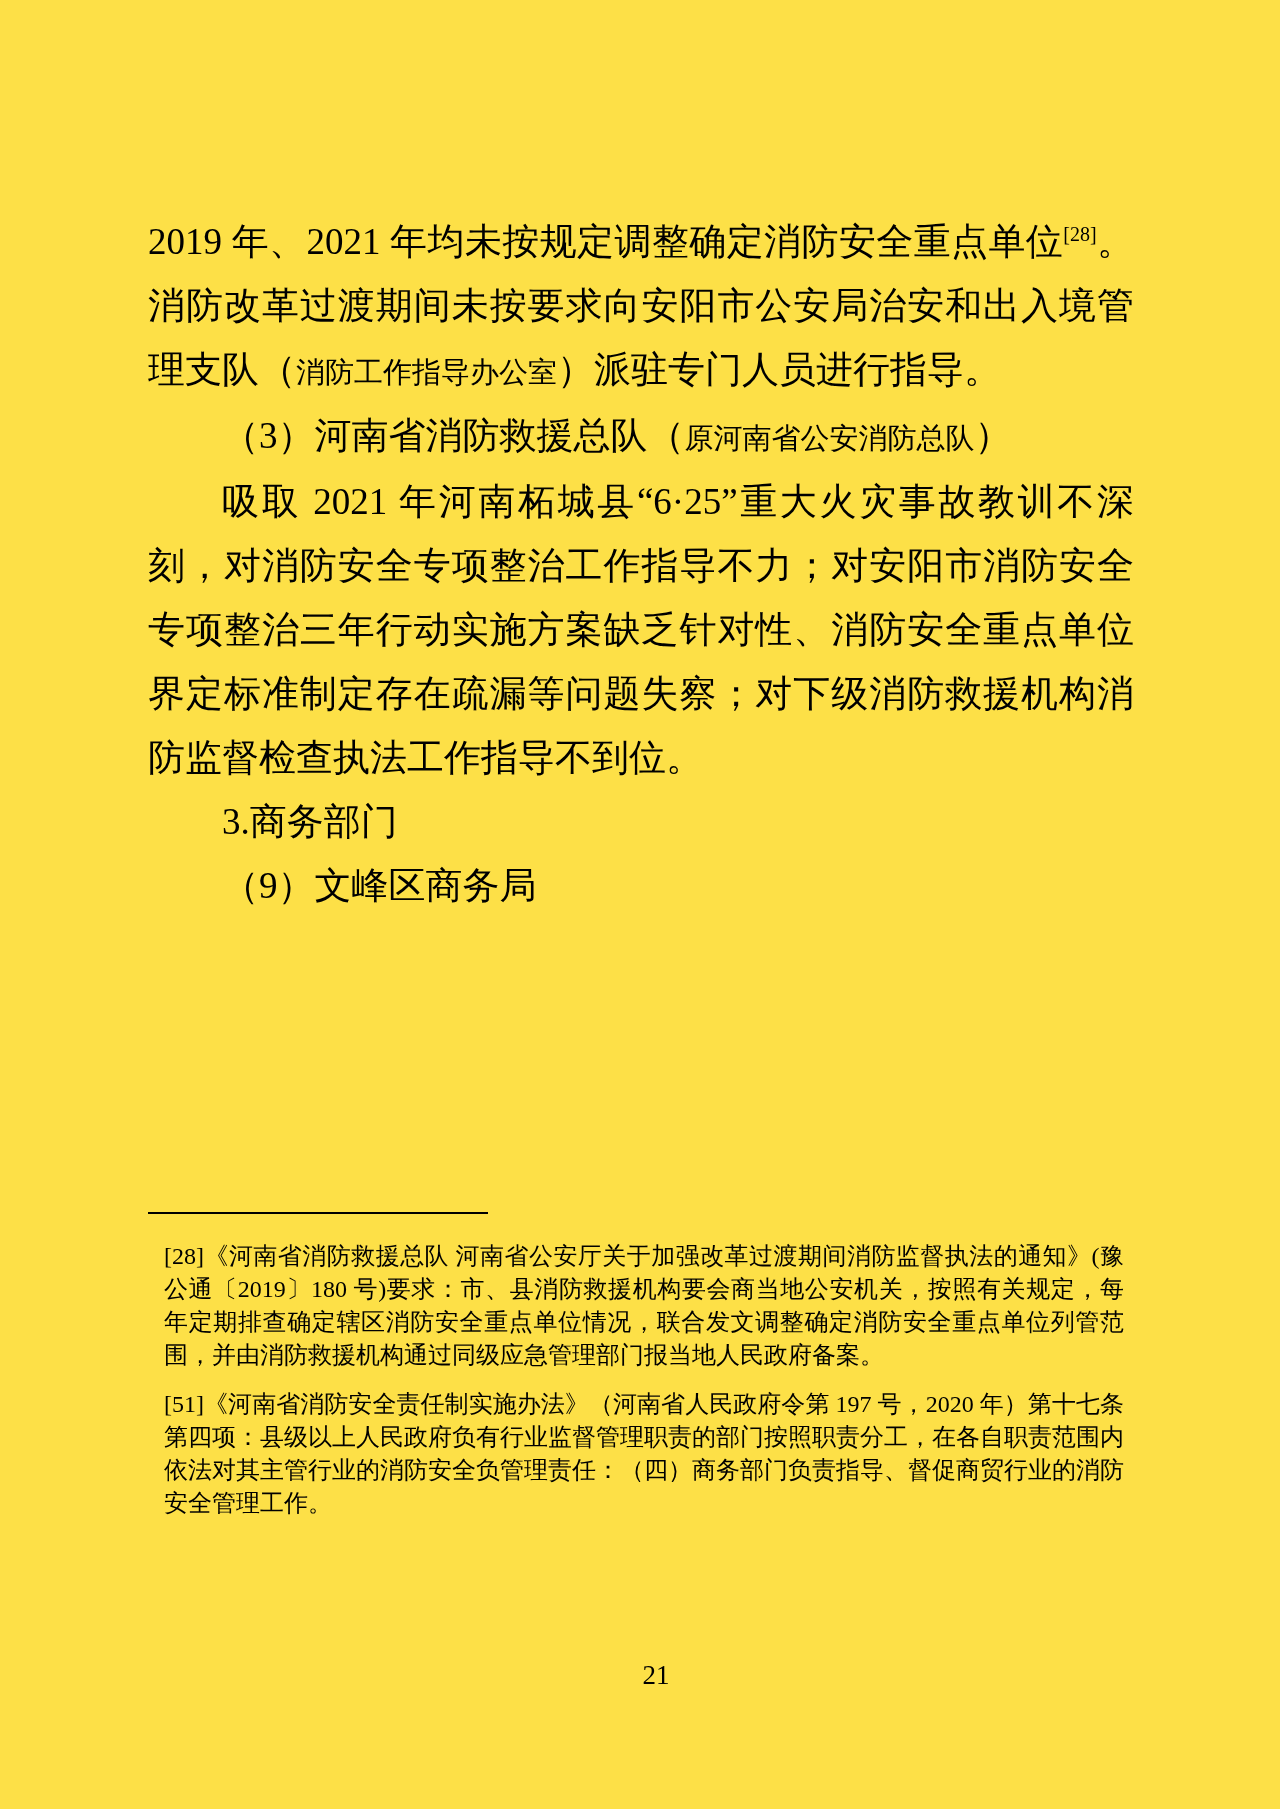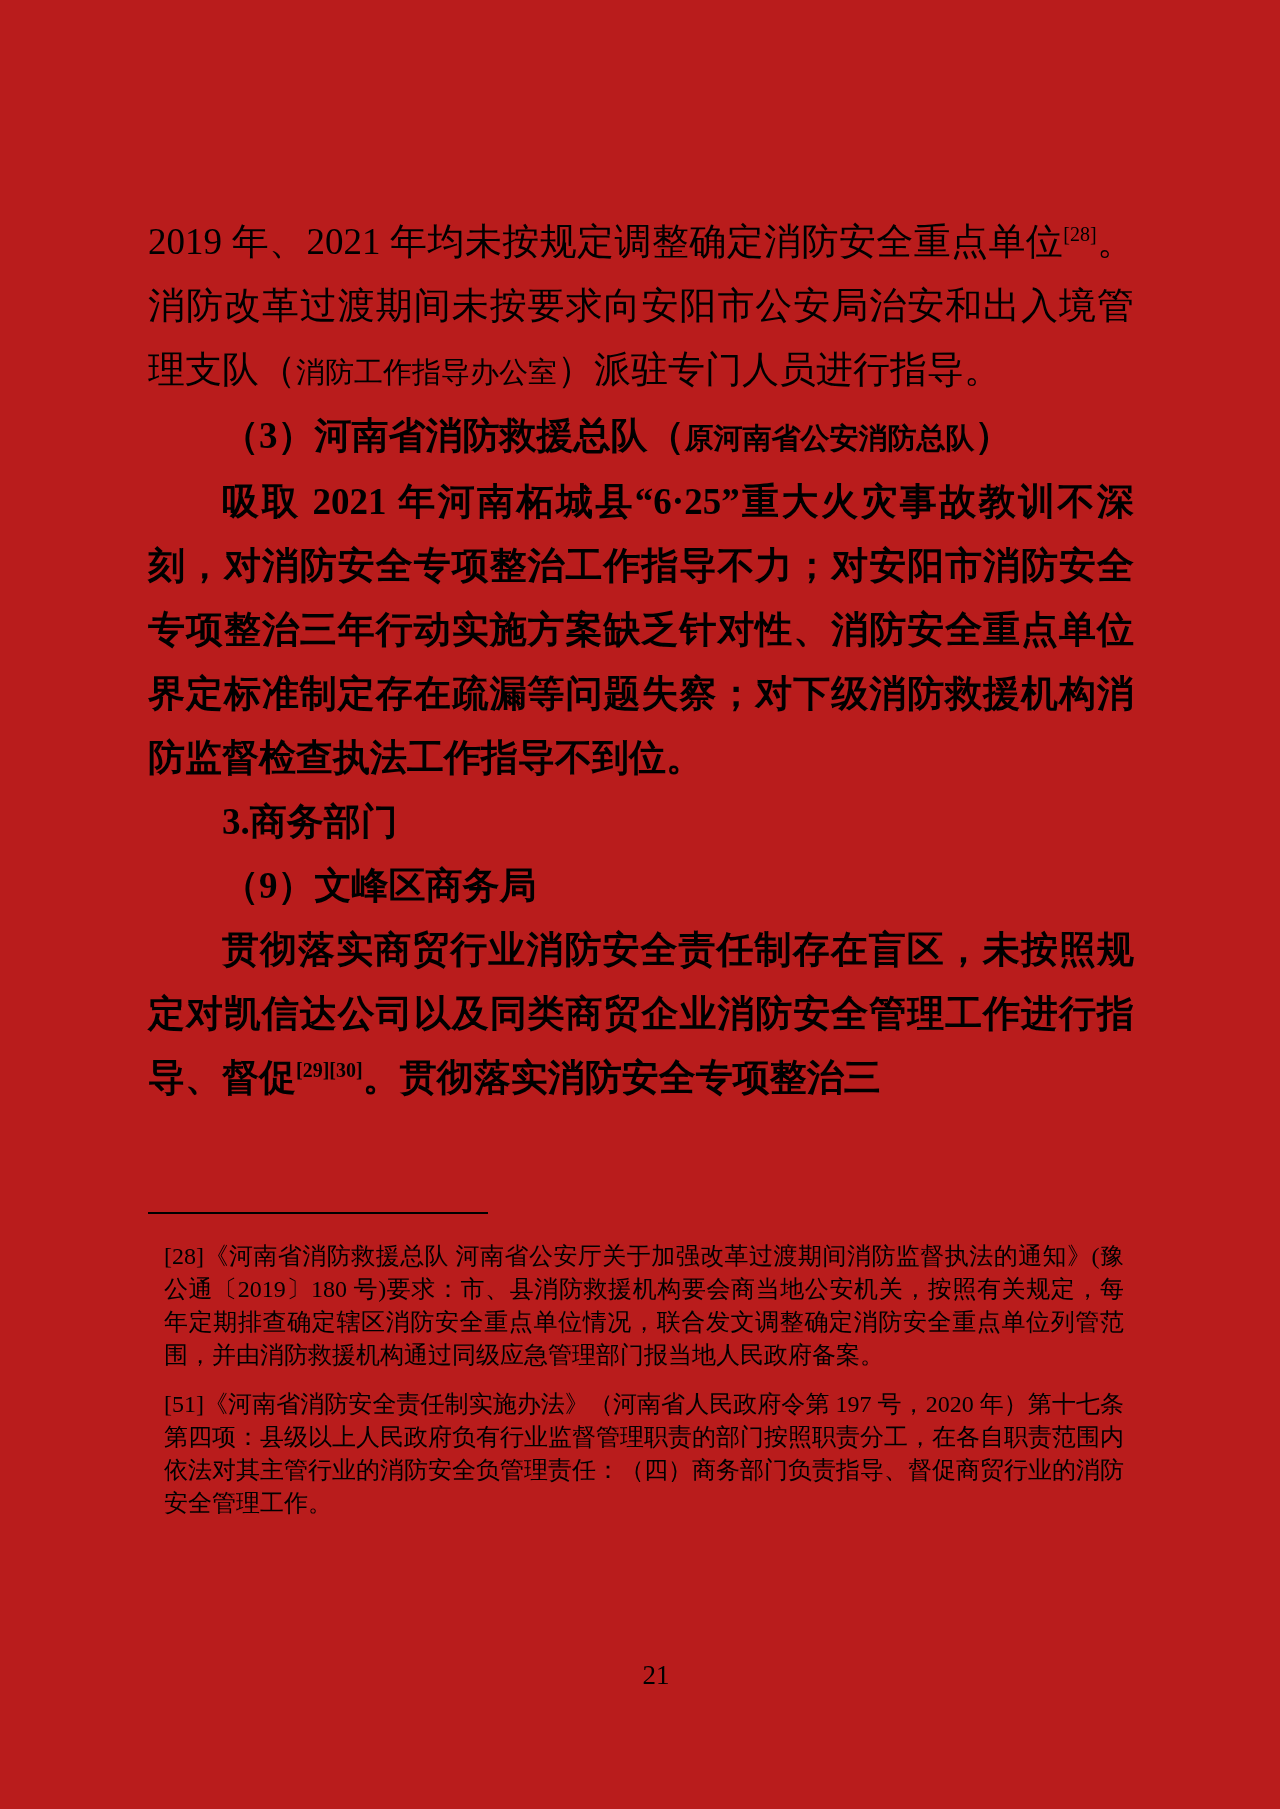--- a/index.html
+++ b/index.html
@@ -4,41 +4,40 @@
 <style>
   html, body {
     margin: 0;
     padding: 0;
     background: #ffffff;
   }
   .page {
     position: relative;
     width: 1280px;
     height: 1809px;
-    background: #b91c1c;
+    background: #fde047;
     color: #000000;
     font-family: "Liberation Serif", serif;
     overflow: hidden;
   }
   .main-text {
     position: absolute;
     left: 148px;
     top: 210px;
     width: 986px;
     font-size: 37px;
     line-height: 64px;
     text-align: justify;
   }
   .main-text p {
     margin: 0;
     padding: 0;
   }
   .indent {
     text-indent: 2em;
-    font-weight: bold;
   }
   .small-inline {
     font-size: 29px;
   }
   sup.fnref {
     font-size: 20px;
     line-height: 0;
     vertical-align: super;
     letter-spacing: 0;
   }
@@ -83,21 +82,20 @@
     <p><span>2019 年、2021 年均未按规定调整确定消防安全重点单位</span><sup class="fnref">[28]</sup><span>。消防改革过渡期间未按要求向安阳市公安局治安和出入境管理支队（</span><span class="small-inline">消防工作指导办公室</span><span>）派驻专门人员进行指导。</span></p>
 
     <p class="indent"><span>（3）河南省消防救援总队（</span><span class="small-inline">原河南省公安消防总队</span><span>）</span></p>
 
     <p class="indent"><span>吸取 2021 年河南柘城县“6·25”重大火灾事故教训不深刻，对消防安全专项整治工作指导不力；对安阳市消防安全专项整治三年行动实施方案缺乏针对性、消防安全重点单位界定标准制定存在疏漏等问题失察；对下级消防救援机构消防监督检查执法工作指导不到位。</span></p>
 
     <p class="indent"><span>3.商务部门</span></p>
 
     <p class="indent"><span>（9）文峰区商务局</span></p>
 
-    <p class="indent"><span>贯彻落实商贸行业消防安全责任制存在盲区，未按照规定对凯信达公司以及同类商贸企业消防安全管理工作进行指导、督促</span><sup class="fnref">[29][30]</sup><span>。贯彻落实消防安全专项整治三</span></p>
 
   </div>
 
   <div class="footnote-sep"></div>
 
   <div class="footnotes">
     <p><span>[28]</span><span>《河南省消防救援总队 河南省公安厅关于加强改革过渡期间消防监督执法的通知》(豫公通〔2019〕180 号)要求：市、县消防救援机构要会商当地公安机关，按照有关规定，每年定期排查确定辖区消防安全重点单位情况，联合发文调整确定消防安全重点单位列管范围，并由消防救援机构通过同级应急管理部门报当地人民政府备案。</span></p>
     <p><span>[51]</span><span>《河南省消防安全责任制实施办法》（河南省人民政府令第 197 号，2020 年）第十七条第四项：县级以上人民政府负有行业监督管理职责的部门按照职责分工，在各自职责范围内依法对其主管行业的消防安全负管理责任：（四）商务部门负责指导、督促商贸行业的消防安全管理工作。</span></p>
   </div>
 

